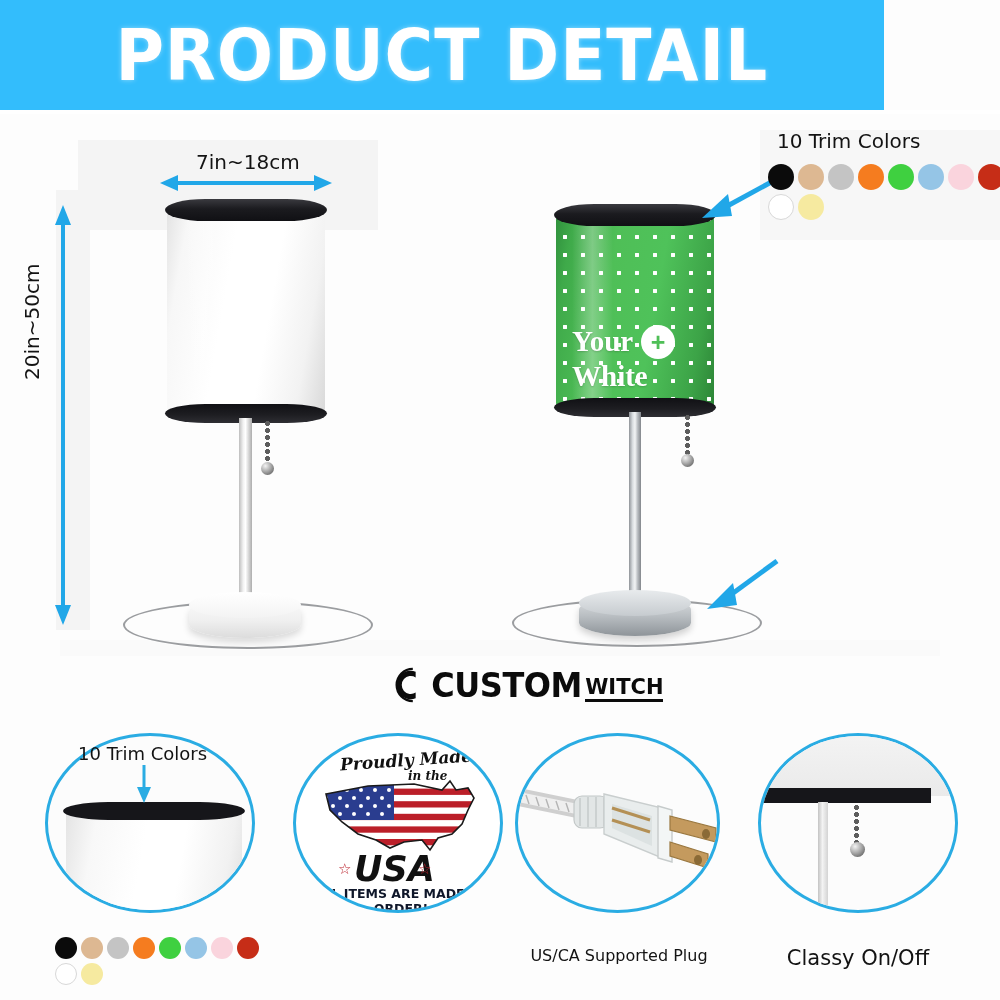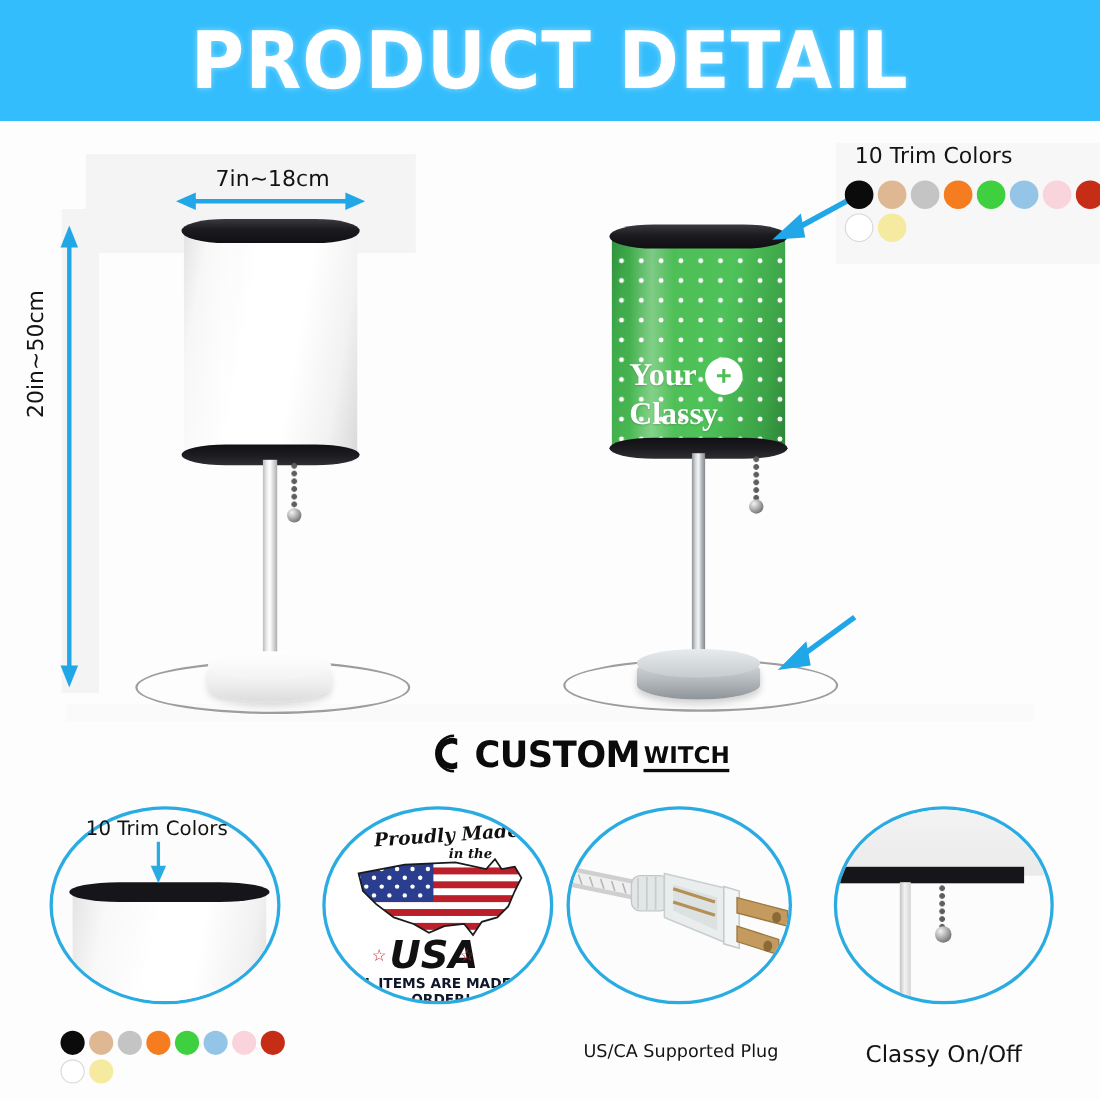--- a/index.html
+++ b/index.html
@@ -7,21 +7,21 @@
     width:1000px;height:1000px;
     background:#ffffff;
     font-family:"Liberation Sans", sans-serif;
     overflow:hidden;
     position:relative;
   }
   #stage{position:relative;width:1000px;height:1000px;background:#fdfdfd;overflow:hidden;}
 
   
   .header-band{
-    position:absolute;left:0;top:0;width:1000px;height:110px;
+    position:absolute;left:0;top:0;width:884px;height:110px;
     background:#33bdfc;
     display:flex;align-items:center;justify-content:center;
   }
   .header-title{
     font-family:"DejaVu Sans", sans-serif;
     font-weight:bold;
     font-size:72px;
     color:#ffffff;
     letter-spacing:1px;
     transform:scaleX(0.92);
@@ -223,21 +223,21 @@
 
     <div class="shade" style="left:556px;top:210px;width:158px;height:203px;">
       <div class="shade-body green"></div>
       <div class="shade-gloss"></div>
     </div>
 
     <div class="design-text" style="left:572px;top:327px;font-size:29px;">Your</div>
     <div class="plus-badge" style="left:641px;top:325px;width:34px;height:34px;font-size:25px;">
       <span>+</span>
     </div>
-    <div class="design-text" style="left:572px;top:362px;font-size:29px;">Classy</div>
+    <div class="design-text" style="left:572px;top:362px;font-size:29px;">White</div>
 
     <div class="trim trim-top" style="left:554px;top:204px;width:162px;height:22px;"></div>
 
     <div class="trim trim-bottom" style="left:554px;top:398px;width:162px;height:19px;"></div>
 
     <div class="pole silver" style="left:629px;top:412px;width:12px;height:184px;"></div>
 
     <div class="chain" style="left:684px;top:414px;height:46px;"></div>
     <div class="chain-ball" style="left:681px;top:454px;"></div>
 

